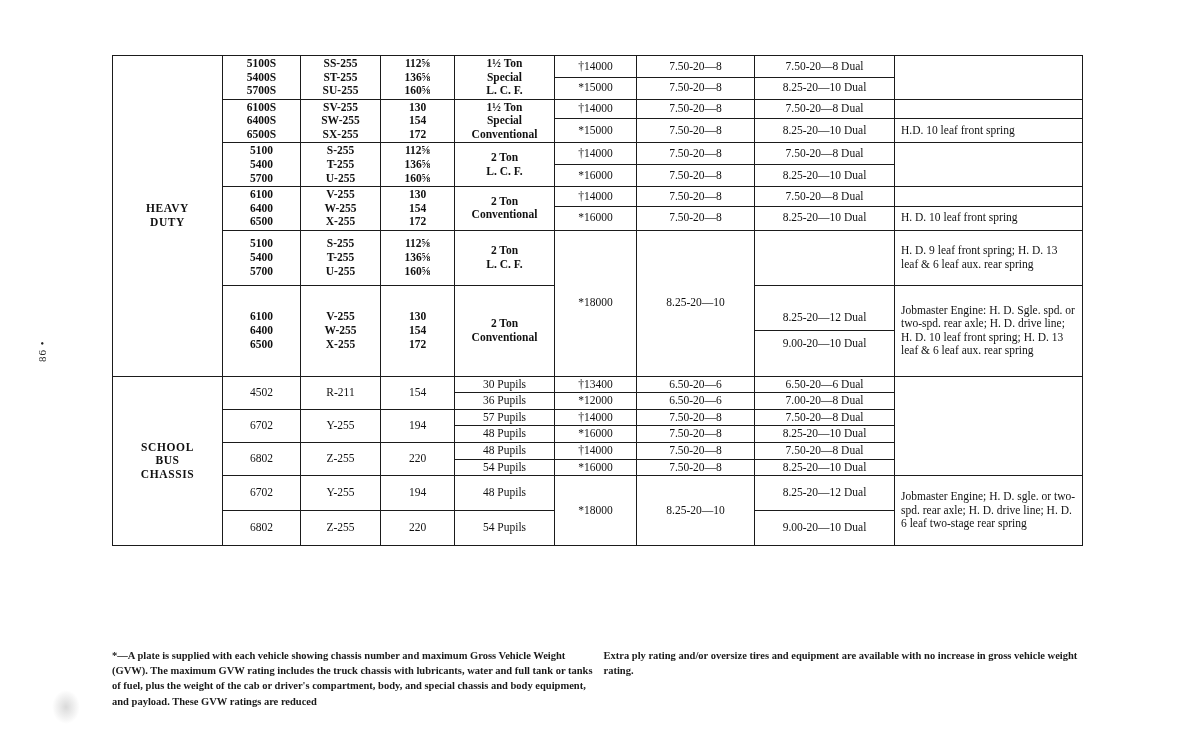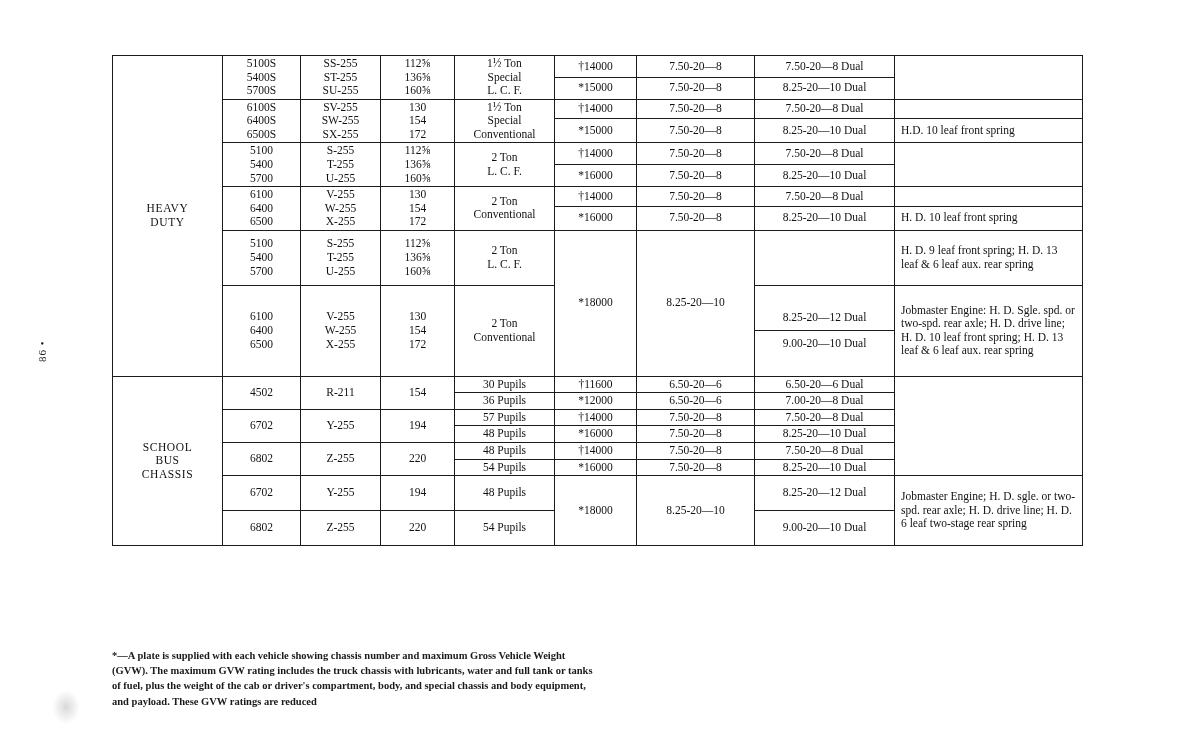--- a/index.html
+++ b/index.html
@@ -59,20 +59,21 @@
   }
   .notes-cell {
     text-align: left !important;
     padding: 3px 6px !important;
     line-height: 1.3;
     font-size: 11.2px;
     margin-top: 23px;
   }
   .multi {
     white-space: pre-line;
+    font-weight: bold;
   }
   .footnotes {
     position: absolute;
     left: 112px;
     top: 648px;
     width: 975px;
     display: flex;
     gap: 8px;
     font-size: 10.5px;
     line-height: 1.45;
@@ -251,21 +252,21 @@
       </tr>
 
       <tr>
         <td class="grp multi" rowspan="8">SCHOOL
 BUS
 CHASSIS</td>
         <td rowspan="2" style="height:28px">4502</td>
         <td rowspan="2">R-211</td>
         <td rowspan="2">154</td>
         <td>30 Pupils</td>
-        <td>†11600</td>
+        <td>†13400</td>
         <td>6.50-20—6</td>
         <td>6.50-20—6  Dual</td>
         <td rowspan="6"></td>
       </tr>
       <tr>
         <td>36 Pupils</td>
         <td>*12000</td>
         <td>6.50-20—6</td>
         <td>7.00-20—8  Dual</td>
       </tr>
@@ -321,17 +322,18 @@
       </tr>
 
     </tbody>
   </table>
 
   <div class="footnotes">
     <div class="col">
       <p>*—A plate is supplied with each vehicle showing chassis number and maximum Gross Vehicle Weight (GVW). The maximum GVW rating includes the truck chassis with lubricants, water and full tank or tanks of fuel, plus the weight of the cab or driver's compartment, body, and special chassis and body equipment, and payload. These GVW ratings are reduced</p>
     </div>
     <div class="col">
+      <p>Extra ply rating and/or oversize tires and equipment are available with no increase in gross vehicle weight rating.</p>
     </div>
   </div>
 
   <div class="smudge"></div>
 </div>
 
 </body></html>

